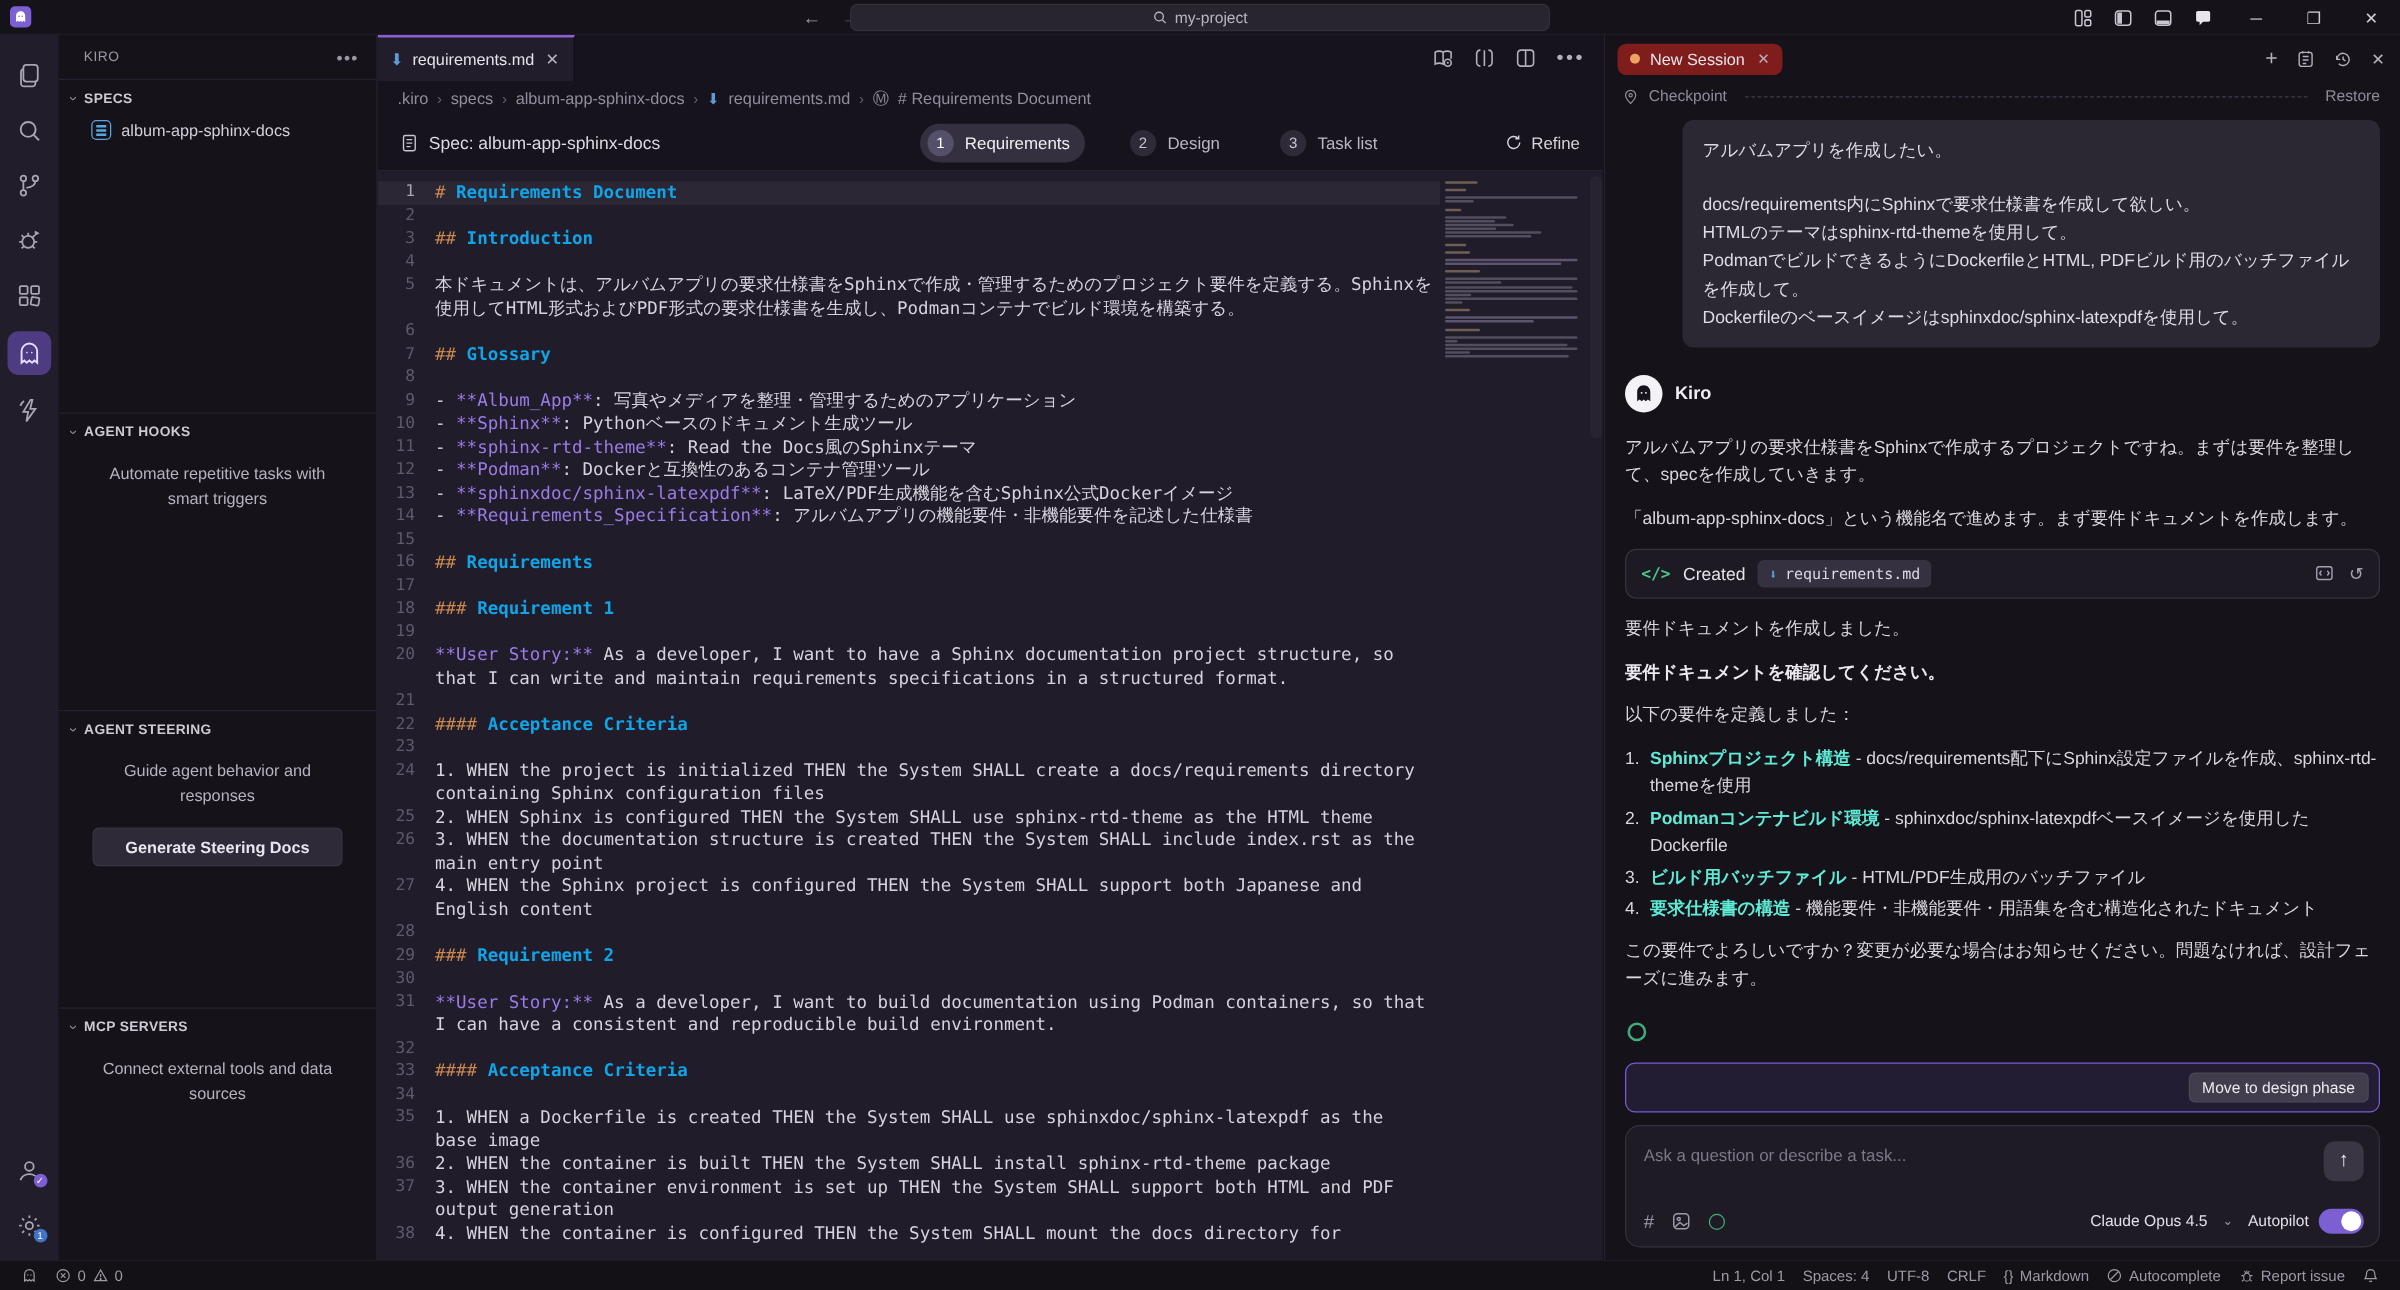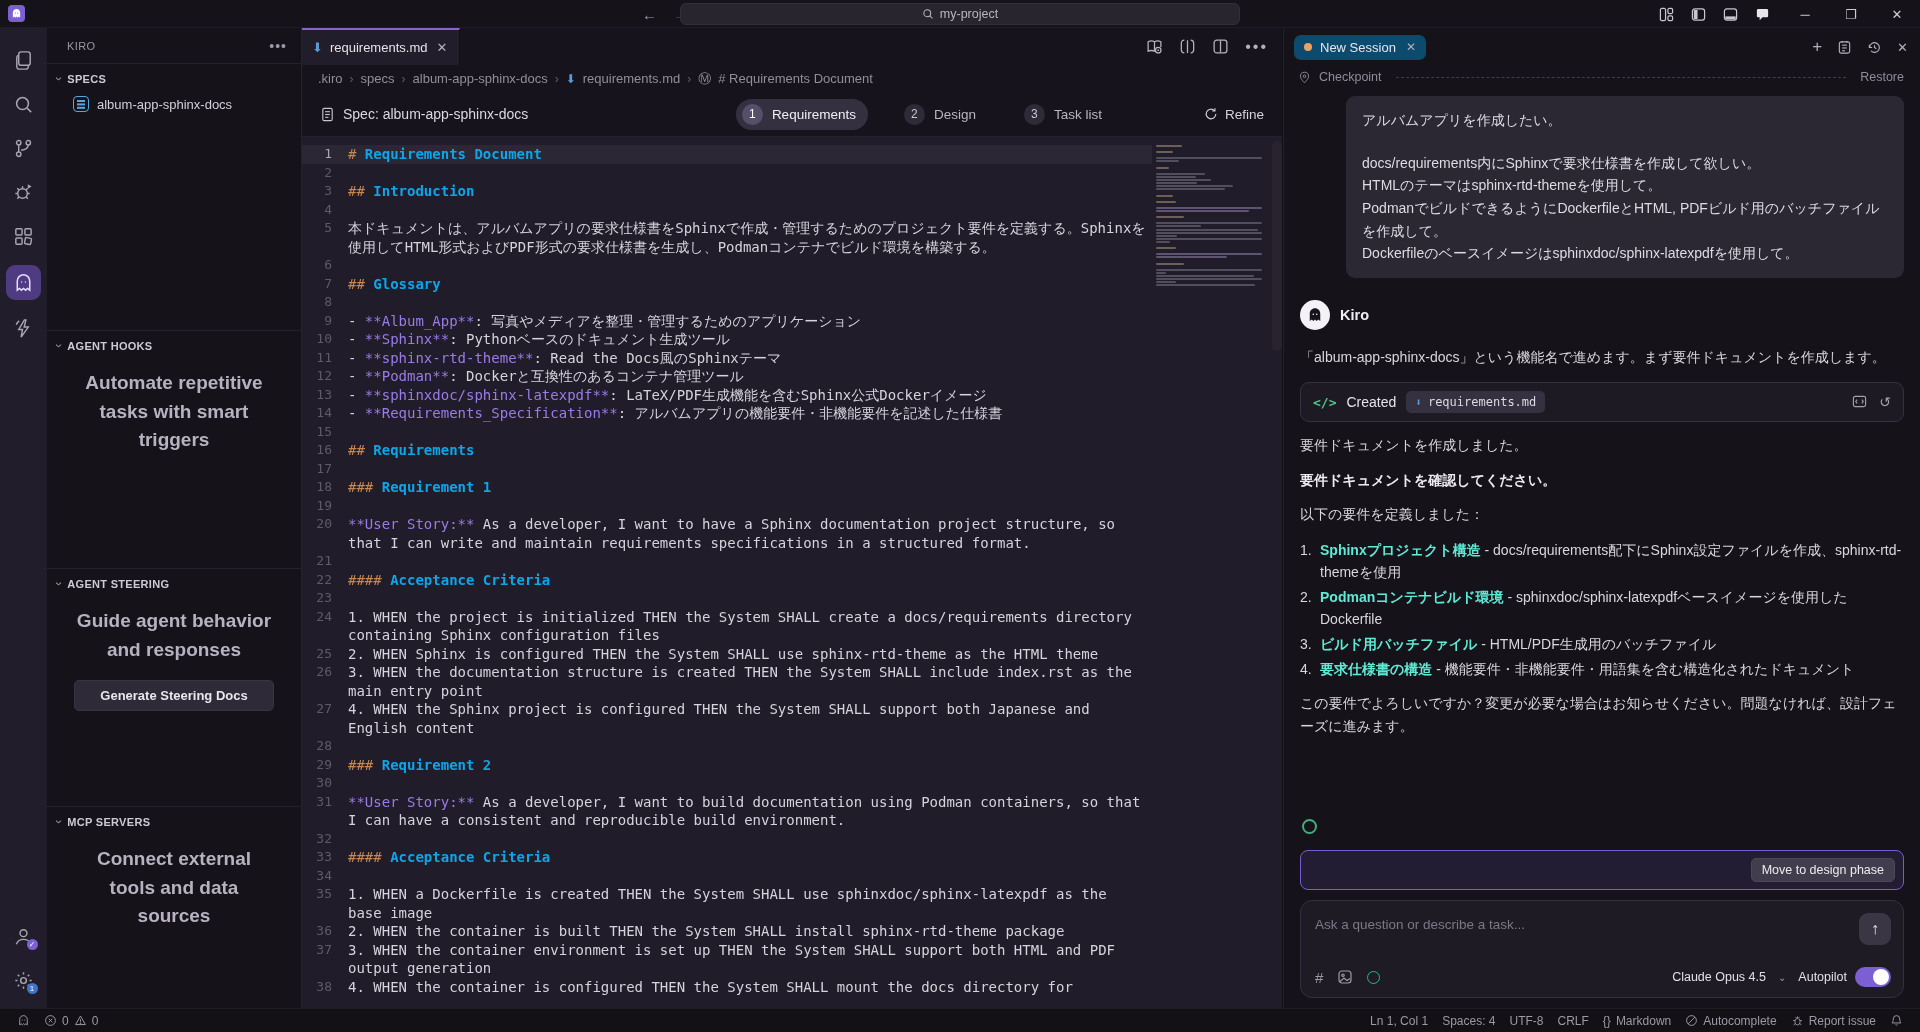--- a/index.html
+++ b/index.html
@@ -40,21 +40,21 @@
   #sidebar { width:255px; background:#16121a; border-right:1px solid #262130; position:relative; flex:none; }
   #sidebar-header { height:35px; display:flex; align-items:center; padding:0 14px 0 20px; }
   #sidebar-title { font-size:11px; letter-spacing:.4px; color:#9b97a6; flex:1; }
   .more-dots { color:#9b97a6; font-size:14px; letter-spacing:1px; }
   .side-section { position:absolute; left:0; right:0; border-top:1px solid #242031; }
   .sec-head { display:flex; align-items:center; gap:6px; padding:8px 10px 6px 10px; font-size:11px; font-weight:bold; color:#cdcad5; letter-spacing:.3px; }
   .chev { display:inline-block; transform:rotate(90deg); font-size:12px; color:#9b97a6; font-weight:normal; }
   .spec-item { display:flex; align-items:center; gap:8px; padding:4px 10px 4px 26px; font-size:13px; color:#d2cfd9; }
   .spec-doc-ic { width:16px; height:16px; border:1.4px solid #58a6e0; border-radius:4px; position:relative; flex:none; }
   .spec-doc-ic:before { content:""; position:absolute; left:3px; right:3px; top:3.2px; height:1.6px; background:#58a6e0; box-shadow:0 3.4px 0 #58a6e0, 0 6.8px 0 #58a6e0; }
-  .sec-desc { text-align:center; font-size:19px; color:#b6b2bf; line-height:1.5; padding:10px 26px 0 26px;font-weight:bold; }
+  .sec-desc { text-align:center; font-size:13px; color:#b6b2bf; line-height:1.5; padding:10px 26px 0 26px; }
   .steer-btn { display:block; margin:16px auto 0 auto; width:200px; background:#2e2a38; border:1px solid #393443; color:#e9e7ee; font-weight:bold; font-size:13px; padding:7px 0; border-radius:5px; text-align:center; }
 
   
   #editor { flex:1; display:flex; flex-direction:column; background:#211c29; min-width:0; border-right:1px solid #100d14; }
   #tabbar { height:37px; background:#17131c; display:flex; align-items:stretch; flex:none; }
   #tab-active { width:158px; background:#221d2a; border-top:2px solid #8a63d2; border-right:1px solid #100d14; display:flex; align-items:center; gap:7px; padding:0 10px; font-size:13px; color:#e6e3ea; }
   .dl-arrow { color:#5d9bd5; font-size:13px; line-height:1; }
   .tab-close { color:#b4b0bd; font-size:13px; margin-left:2px; }
   #tab-actions { margin-left:auto; display:flex; align-items:center; gap:16px; padding-right:14px; color:#b4b0bd; }
   #tab-actions svg { width:17px; height:17px; }
@@ -82,21 +82,21 @@
   .tk-H { color:#0ea5e9; font-weight:bold; }
   .tk-b { color:#9a7ce8; }
   .tk-p { color:#d6d3dc; }
   #minimap { position:absolute; top:8px; right:14px; width:112px; bottom:0; }
   .mm-row { height:2px; margin-bottom:1.1px; background:#534e5e; border-radius:1px; }
   #vscroll { position:absolute; right:0; top:4px; width:10px; height:210px; background:#39343f55; border-radius:5px; }
 
   
   #chatpanel { width:637px; flex:none; background:#16121a; display:flex; flex-direction:column; border-left:1px solid #262130; }
   #chat-header { height:34px; display:flex; align-items:center; padding:4px 12px 0 10px; flex:none; }
-  #chat-tab { display:flex; align-items:center; gap:8px; background:#0c4a6e; border-radius:7px; padding:5px 10px; font-size:13px; color:#e8e6ec; }
+  #chat-tab { display:flex; align-items:center; gap:8px; background:#7f1d1d; border-radius:7px; padding:5px 10px; font-size:13px; color:#e8e6ec; }
   .session-dot { width:8px; height:8px; border-radius:50%; background:#eda35f; }
   #chat-tab .tab-close { font-size:12px; }
   #chat-header-actions { margin-left:auto; display:flex; align-items:center; gap:15px; color:#b4b0bd; }
   #chat-header-actions svg { width:15px; height:15px; }
   #chat-header-actions .plus { font-size:17px; }
   #checkpoint-row { display:flex; align-items:center; gap:8px; padding:8px 16px 4px 14px; font-size:12.5px; color:#8f8b99; flex:none; }
   #checkpoint-row .dash { flex:1; border-top:1px dashed #413c4b; margin:0 6px; }
   #chat-scroll { flex:1; overflow:hidden; padding:8px 16px 0 16px; display:flex; flex-direction:column; }
   #user-bubble { margin-left:46px; background:#2b2834; border-radius:9px; padding:13px 16px; font-size:14px; line-height:1.62; color:#dedbe3; }
   .ub-blank { height:20px; }
@@ -634,20 +634,21 @@
           <div id="kiro-avatar">
             <svg viewBox="0 0 24 24">
                 <path fill="#17131c" d="M12 3c-3.9 0-7 3.1-7 7v10l2.6-2 2.2 2 2.2-2 2.2 2 2.2-2 2.6 2V10c0-3.9-3.1-7-7-7z"></path>
                 <circle cx="9.7" cy="11" r="1" fill="#fff"></circle>
                 <circle cx="14.3" cy="11" r="1" fill="#fff"></circle>
               </svg>
           </div>
           <span id="kiro-name">Kiro</span>
         </div>
 
+        <div class="kiro-p">アルバムアプリの要求仕様書をSphinxで作成するプロジェクトですね。まずは要件を整理して、specを作成していきます。</div>
         <div class="kiro-p">「album-app-sphinx-docs」という機能名で進めます。まず要件ドキュメントを作成します。</div>
 
         <div id="created-card">
           <span class="code-ic">&lt;/&gt;</span>
           <span id="created-label">Created</span>
           <span class="file-chip">
             <span class="dl-arrow" style="font-size:11px;">⬇</span>
             <span>requirements.md</span>
           </span>
           <span id="created-actions">

